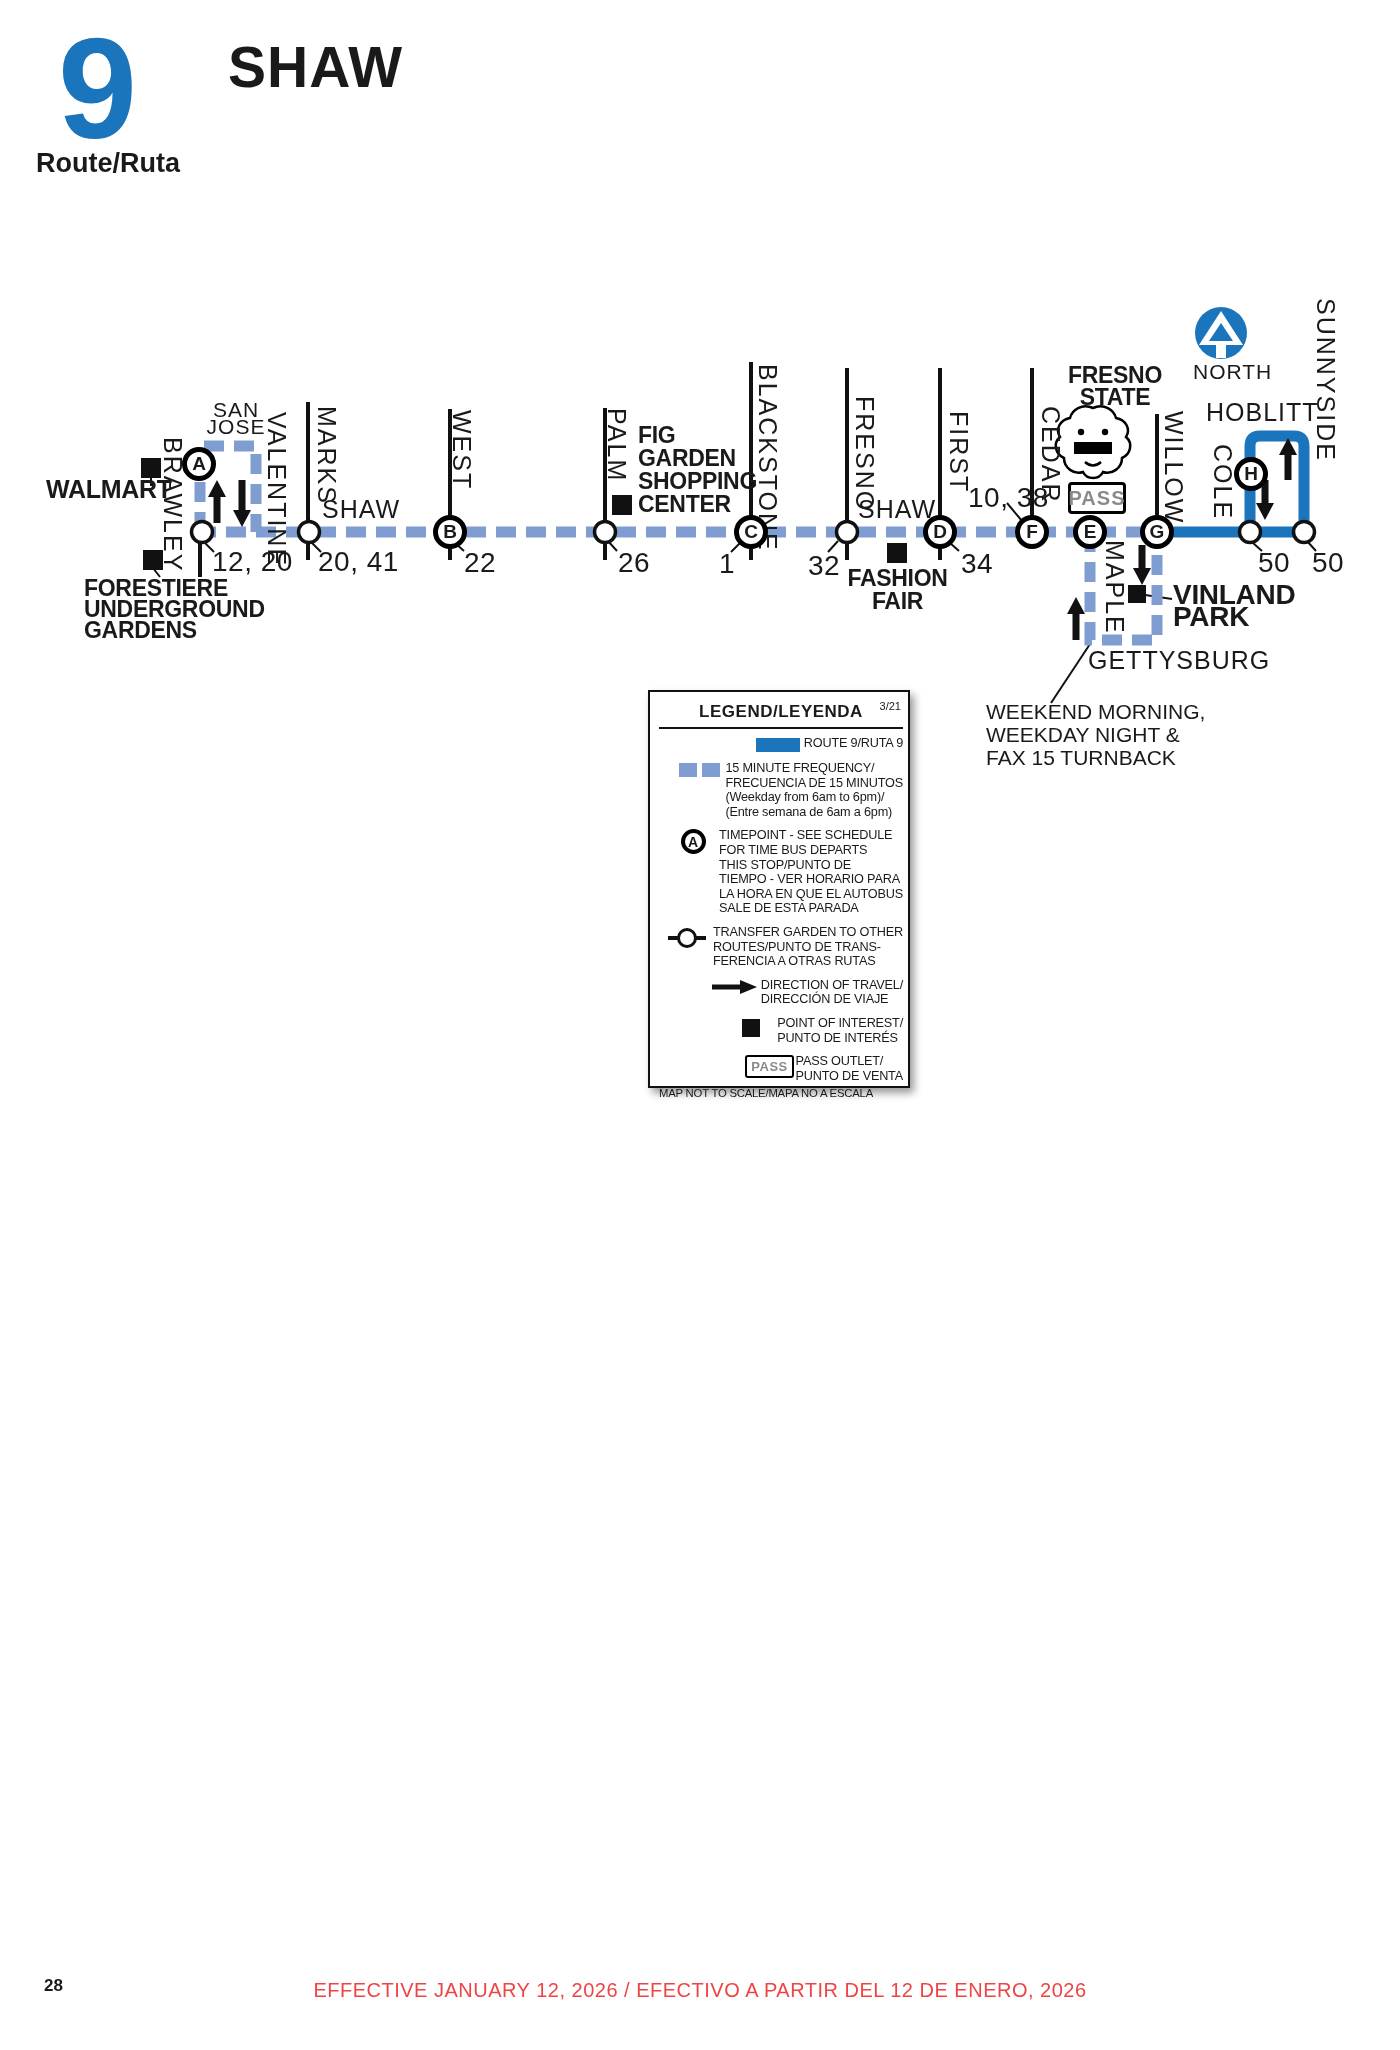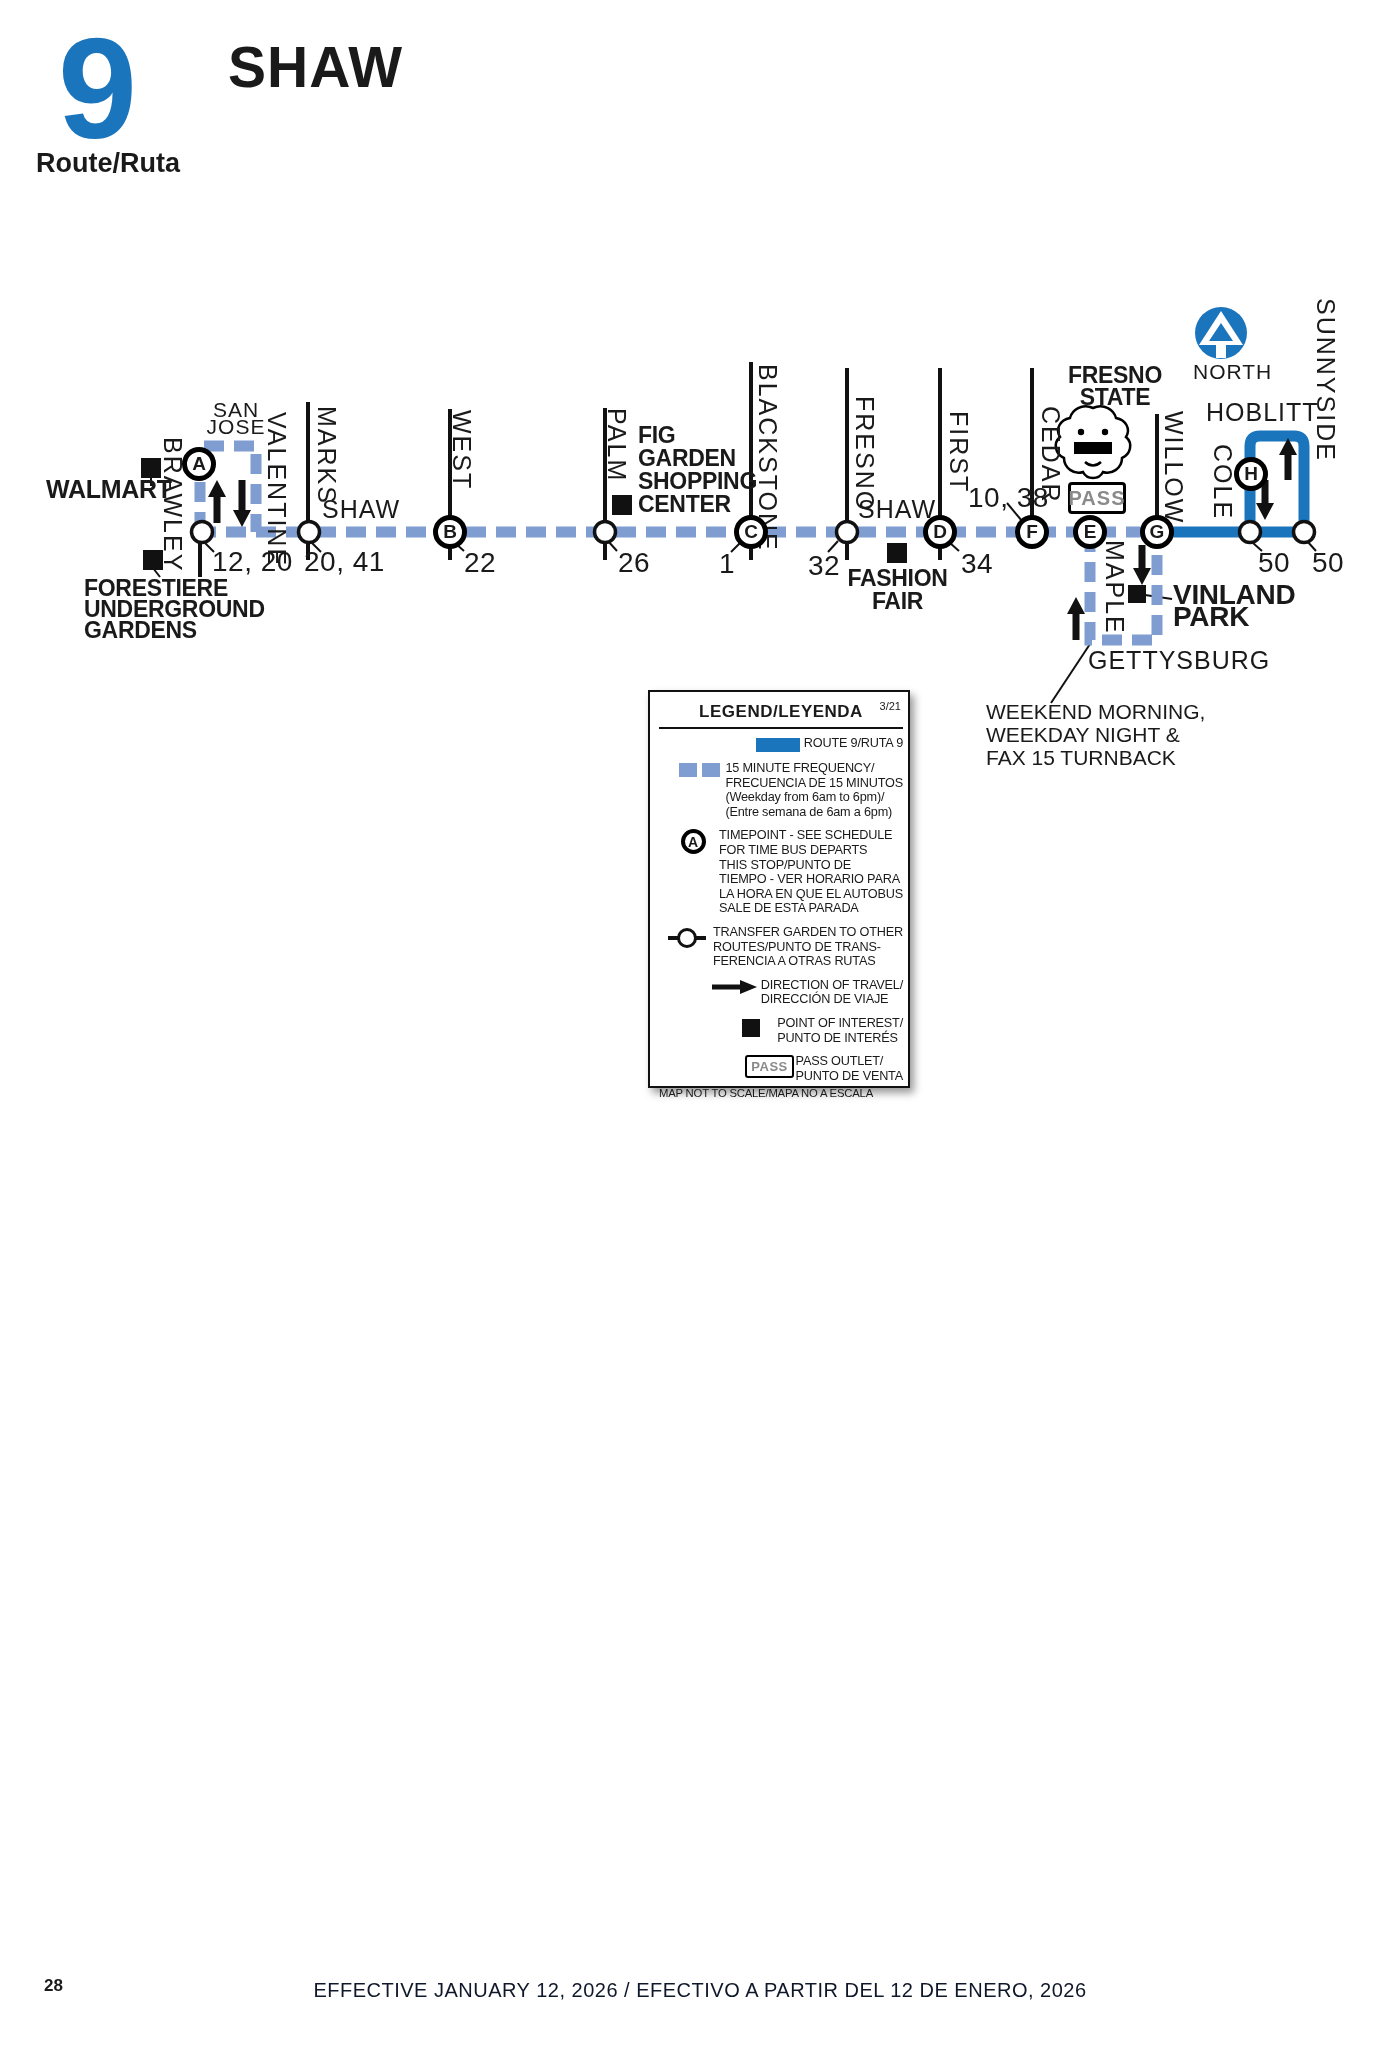--- a/index.html
+++ b/index.html
@@ -43,21 +43,21 @@
   .ldash span{width:18px;height:14px;background:#7F9DD1;}
   .lcircle{width:17px;height:17px;border:4.5px solid #000;border-radius:50%;background:#fff;
         display:flex;align-items:center;justify-content:center;font-size:14px;font-weight:800;}
   .lsquare{width:18px;height:18px;background:#111;margin-top:2px;}
   .lpass{border:2.5px solid #000;border-radius:3px;color:#8a8a8a;font-weight:800;font-size:13px;
         padding:2px 4px;letter-spacing:0.5px;}
   #legend-note{margin-top:auto;text-align:left;font-size:11.3px;letter-spacing:-0.2px;}
   
   #page-number{position:absolute;left:44px;top:1976px;font-size:17px;font-weight:700;}
   #effective-date{position:absolute;left:0;right:0;top:1979px;text-align:center;
-        font-size:20px;font-weight:400;color:#0f172a;letter-spacing:0.5px;}
+        font-size:20px;font-weight:400;color:#ef4444;letter-spacing:0.5px;}
 </style>
 </head>
 <body>
 
 <div id="page">
 
   <div id="route-number">9</div>
   <div id="route-label">Route/Ruta</div>
   <div id="route-name">SHAW</div>
 
@@ -169,21 +169,21 @@
   <div class="timepoint" style="left:199px;top:464px;">A</div>
   <div class="timepoint" style="left:450px;top:532px;">B</div>
   <div class="timepoint" style="left:751px;top:532px;">C</div>
   <div class="timepoint" style="left:940px;top:532px;">D</div>
   <div class="timepoint" style="left:1090px;top:532px;">E</div>
   <div class="timepoint" style="left:1032px;top:532px;">F</div>
   <div class="timepoint" style="left:1157px;top:532px;">G</div>
   <div class="timepoint" style="left:1251px;top:474px;">H</div>
 
   <div class="num" style="left:212px;top:546px;">12, 20</div>
-  <div class="num" style="left:304px;top:546px;">20, 41</div>
+  <div class="num" style="left:318px;top:546px;">20, 41</div>
   <div class="num" style="left:464px;top:547px;">22</div>
   <div class="num" style="left:618px;top:547px;">26</div>
   <div class="num" style="left:719px;top:548px;">1</div>
   <div class="num" style="left:808px;top:550px;">32</div>
   <div class="num" style="left:961px;top:548px;">34</div>
   <div class="num" style="left:968px;top:482px;">10, 38</div>
   <div class="num" style="left:1258px;top:547px;">50</div>
   <div class="num" style="left:1312px;top:547px;">50</div>
 
   <div class="poi" style="left:46px;top:477px;font-size:25px;">WALMART</div>

